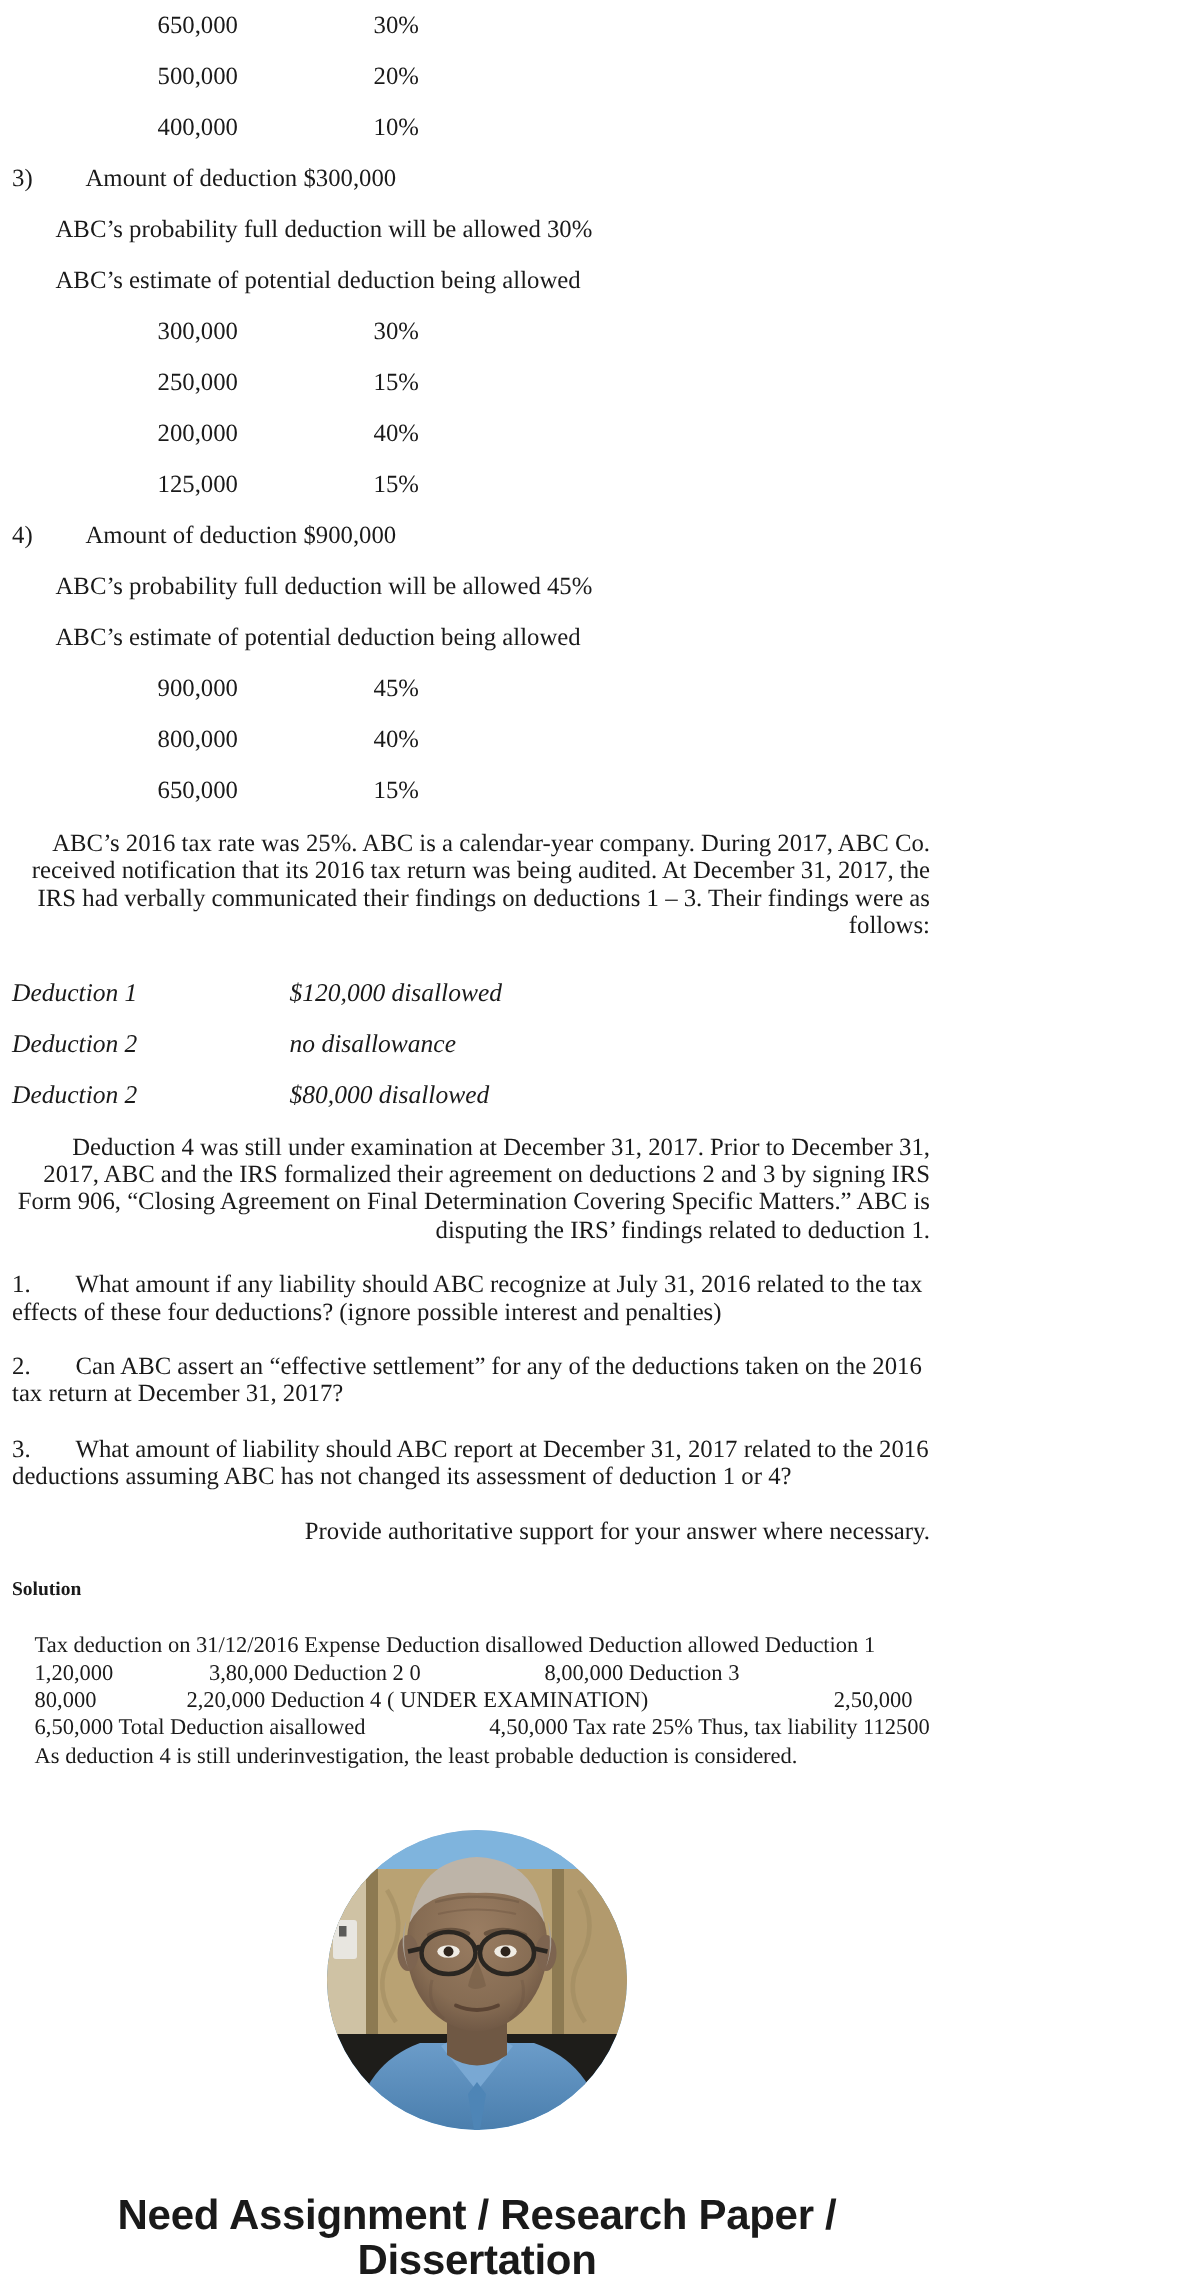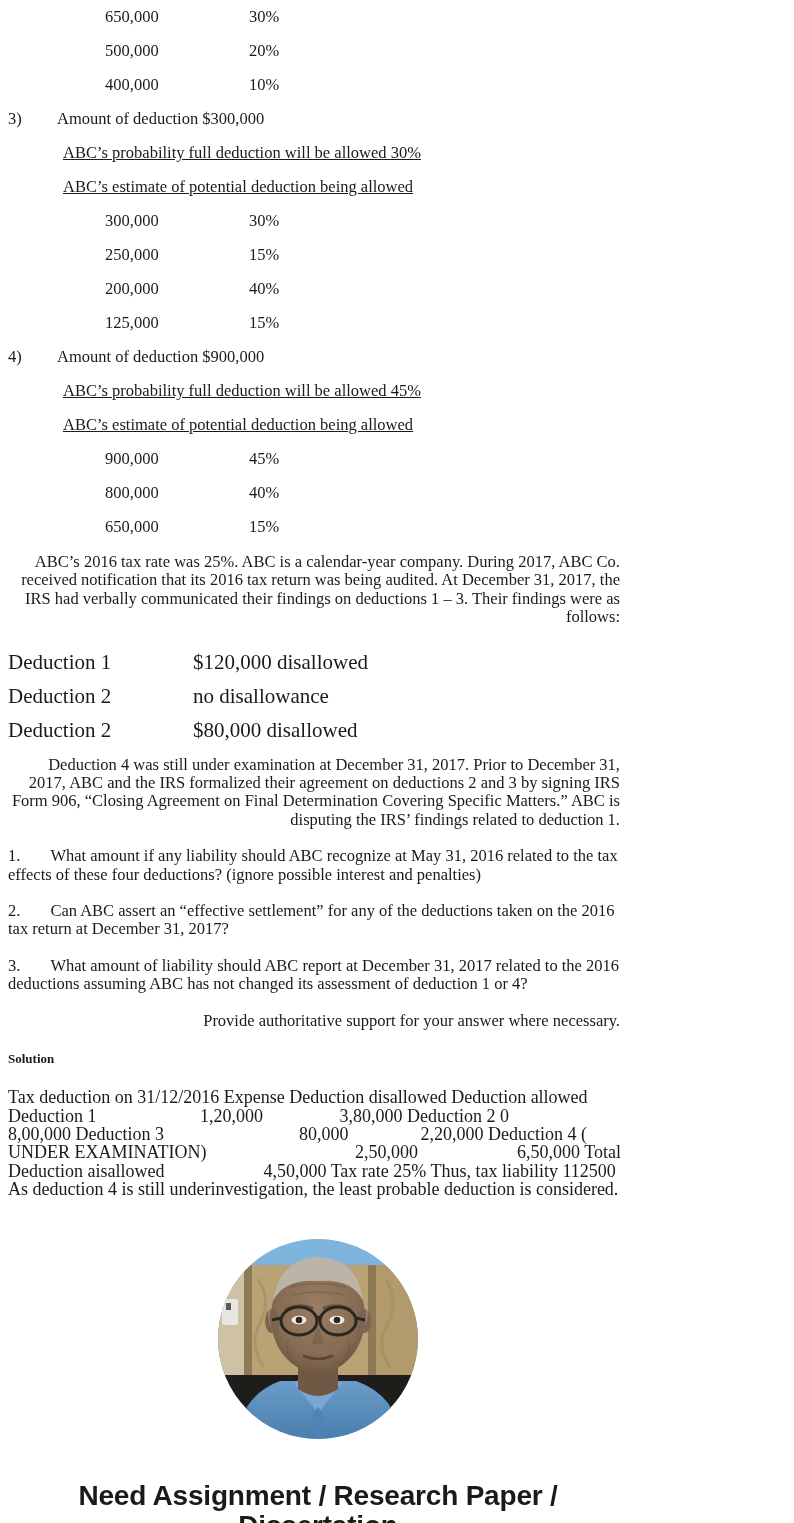--- a/index.html
+++ b/index.html
@@ -60,31 +60,31 @@
     left: 57px;
     top: 0;
   }
 
   
   .sub-line {
     position: relative;
     height: 34px;
     line-height: 34px;
     font-size: 16.5px;
-    padding-left: 63px;
+    padding-left: 37px;
     box-sizing: border-box;
-    text-decoration: underline;
   }
 
   
   .kv-row {
     position: relative;
     height: 34px;
     line-height: 34px;
-    font-size: 21px;
+    font-size: 17px;
+    font-style: italic;
   }
   .kv-row .k {
     position: absolute;
     left: 8px;
     top: 0;
   }
   .kv-row .v {
     position: absolute;
     left: 193px;
     top: 0;
@@ -111,23 +111,23 @@
   .solution-heading {
     font-size: 13px;
     font-weight: bold;
     padding-left: 8px;
     margin: 0;
     line-height: 22px;
   }
 
   
   .solution-body {
-    font-size: 18px;
+    font-size: 15px;
     line-height: 18.4px;
-    padding: 0 14px 0 8px;
+    padding: 0 14px 0 23px;
     margin: 0;
     white-space: pre-wrap;
     word-wrap: break-word;
     font-family: "Liberation Serif", "DejaVu Serif", serif;
   }
 
   
   .avatar-wrap {
     width: 100%;
     display: flex;
@@ -245,21 +245,21 @@
     </div>
   </div>
 
   <div class="spacer-sm"></div>
 
   <p class="para">Deduction 4 was still under examination at December 31, 2017. Prior to December 31, 2017, ABC and the IRS formalized their agreement on deductions 2 and 3 by signing IRS Form 906, “Closing Agreement on Final Determination Covering Specific Matters.” ABC is disputing the IRS’ findings related to deduction 1.</p>
 
   <div class="spacer-md"></div>
 
   <p class="q-para">
-    <span class="qnum">1.</span><span>What amount if any liability should ABC recognize at May 31, 2016 related to the tax effects of these four deductions? (ignore possible interest and penalties)</span>
+    <span class="qnum">1.</span><span>What amount if any liability should ABC recognize at July 31, 2016 related to the tax effects of these four deductions? (ignore possible interest and penalties)</span>
   </p>
   <div class="spacer-md"></div>
   <p class="q-para">
     <span class="qnum">2.</span><span>Can ABC assert an “effective settlement” for any of the deductions taken on the 2016 tax return at December 31, 2017?</span>
   </p>
   <div class="spacer-md"></div>
   <p class="q-para">
     <span class="qnum">3.</span><span>What amount of liability should ABC report at December 31, 2017 related to the 2016 deductions assuming ABC has not changed its assessment of deduction 1 or 4?</span>
   </p>
 

